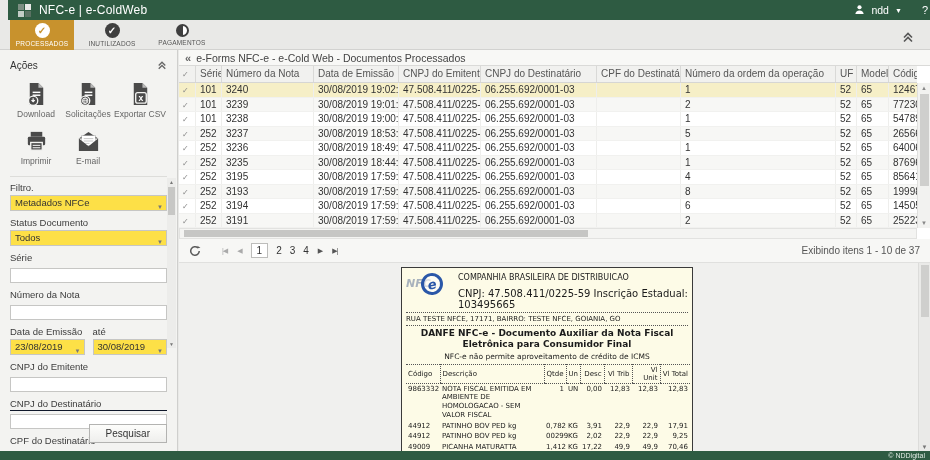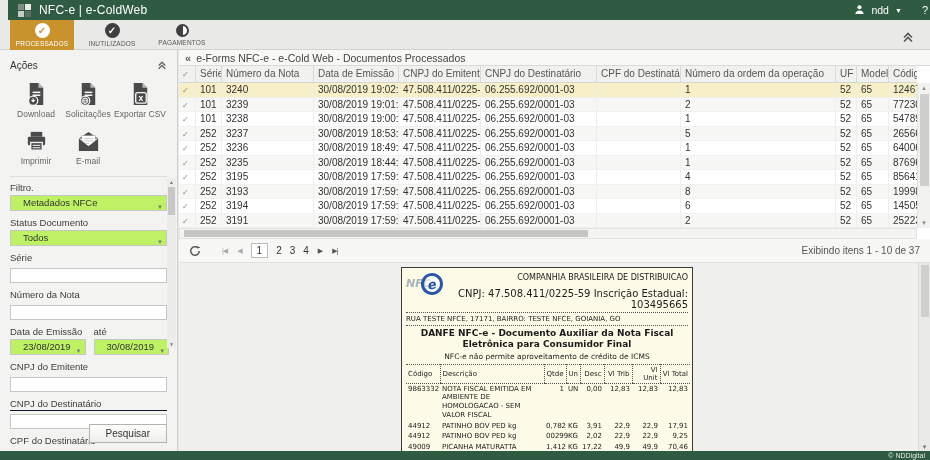--- a/index.html
+++ b/index.html
@@ -37,22 +37,22 @@
   .sidebar { position:absolute; left:0; top:50px; width:178px; height:401px; background:#f3f3f1;
              border-right:1px solid #cfcfcd; padding:6px 10px; }
   .side-header { display:flex; justify-content:space-between; align-items:center; margin-bottom:4px; }
   .side-title { font-size:10px; color:#333; }
   .actions { display:flex; flex-wrap:wrap; }
   .action { width:52px; display:flex; flex-direction:column; align-items:center; margin:4px 0 6px 0; cursor:pointer; }
   .action svg { display:block; }
   .action-label { font-size:8.5px; color:#666; margin-top:2px; white-space:nowrap; }
   .side-divider { border-top:1px solid #ddddda; margin:4px 0 5px; }
   .flabel { font-size:9.5px; color:#3c3c3c; margin:6px 0 2px; }
-  .select { position:relative; height:16px; background:#bef264; border:1px solid #c6c6c4; font-size:9.5px; color:#333;
-            line-height:14px; padding:0 14px 0 12px; cursor:pointer; width:100%; }
+  .select { position:relative; height:16px; background:#fde047; border:1px solid #c6c6c4; font-size:9.5px; color:#333;
+            line-height:14px; padding:0 14px 0 4px; cursor:pointer; width:100%; }
   .select .sel-caret { position:absolute; right:3px; top:4px; font-size:6px; color:#777; }
   .tin { width:100%; height:15px; border:1px solid #c6c6c4; background:#fff; font-size:9.5px; color:#333;
          padding:0 4px; font-family:"Liberation Sans",sans-serif; }
   .dates { display:flex; gap:8px; }
   .dates .dcol { width:76px; }
   .side-scroll { position:absolute; right:1px; top:128px; width:9px; height:170px; background:#ececea; }
   .side-scroll .sar { display:block; font-size:5px; color:#777; text-align:center; height:8px; line-height:8px; cursor:pointer; }
   .side-scroll .sthumb { position:absolute; left:1px; top:9px; width:7px; height:28px; background:#c7c7c5; }
   .sar-bottom { position:absolute; bottom:0; left:0; right:0; }
   .side-footer { position:absolute; left:10px; right:10px; bottom:8px; border-top:1px solid #0f172a; padding-top:12px; text-align:right; }
@@ -102,21 +102,21 @@
 
   
   .receipt { position:absolute; left:222px; top:4px; width:292px; background:#fdfbe7; border:1px solid #3a3a3a;
              padding:3px 4px 2px; color:#1b1b1b; font-family:"DejaVu Sans", sans-serif; }
   .r-head { display:flex; gap:6px; align-items:flex-start; padding-bottom:2px; }
   .nfce-logo { position:relative; width:46px; height:30px; flex:0 0 46px; }
   .nfce-back { position:absolute; left:0; top:6px; font-style:italic; font-weight:bold; color:#a8b2bd; font-size:11px; }
   .nfce-e { position:absolute; left:15px; top:2px; width:22px; height:22px; border:3px solid #2a57a8; border-radius:50%;
             color:#2a57a8; font-style:italic; font-weight:bold; font-size:13px; display:flex; align-items:center;
             justify-content:center; transform:rotate(-10deg); background:rgba(255,255,255,.55); }
-  .r-head-txt { flex:1; text-align:right; }
+  .r-head-txt { flex:1; text-align:left; }
   .r-company { font-size:8px; margin:2px 0 6px; }
   .r-cnpj { font-size:10px; }
   .r-addr { border-top:1px dotted #555; font-size:7px; padding:2px 0; }
   .r-title { border-top:1px dotted #555; font-size:9px; font-weight:bold; text-align:center; line-height:1.2; padding:2px 8px 1px; }
   .r-note { font-size:7.5px; text-align:center; padding:1px 0 3px; }
   .r-items { width:100%; border-collapse:collapse; border-top:1px dotted #555; font-size:7px; table-layout:fixed; }
   .r-items th { font-weight:normal; border-bottom:1px dotted #555; padding:1px 2px; text-align:left; }
   .r-items th + th { border-left:1px dotted #555; }
   .r-items td { padding:1px 2px; vertical-align:top; line-height:1.25; }
   .num { text-align:right; }

